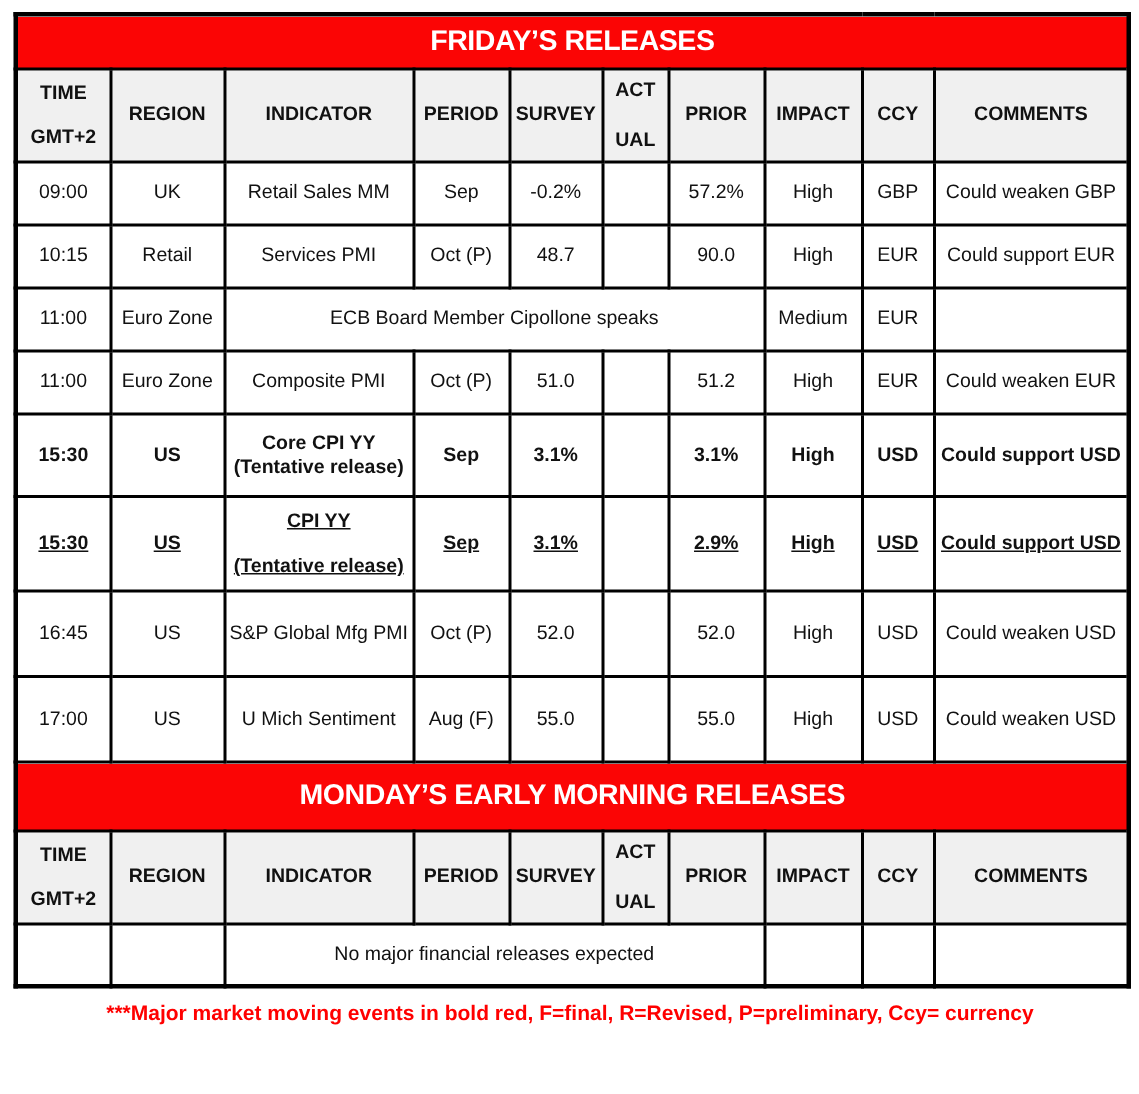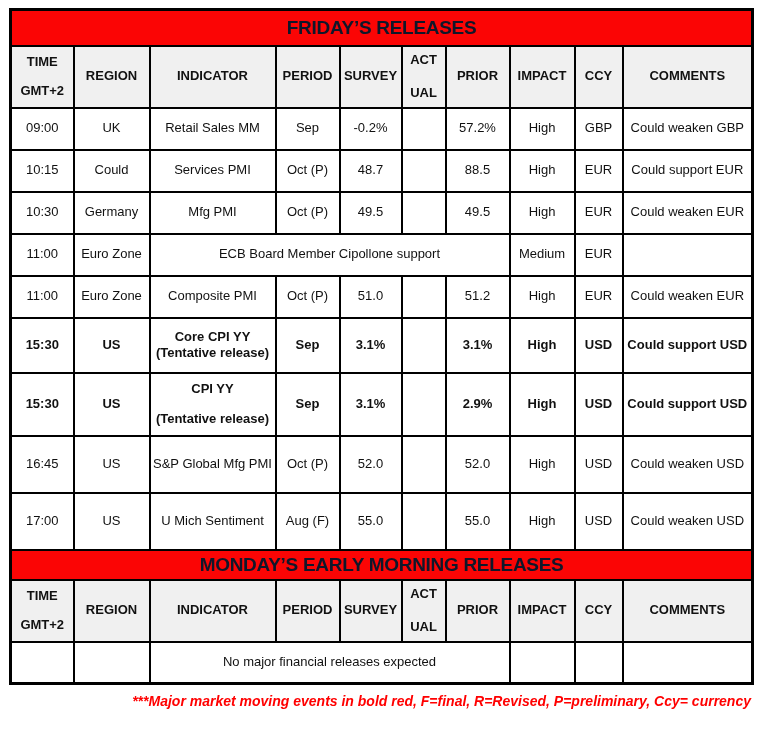--- a/index.html
+++ b/index.html
@@ -18,40 +18,40 @@
   table.releases{
     border-collapse:collapse;table-layout:fixed;width:742px;
     border:3px solid var(--border);
   }
   td,th{
     border:2px solid var(--border);
     padding:1px 2px;text-align:center;vertical-align:middle;
     font-size:13px;line-height:1.25;overflow:hidden;
   }
   tr.banner td{
-    background:var(--banner-red);color:#0f172a;
+    background:var(--banner-red);color:#ffffff;
     font-weight:bold;font-size:19px;letter-spacing:-0.3px;
     height:36px;
   }
-  tr.banner.monday td{height:30px;}
+  tr.banner.monday td{height:46px;}
   tr.head th{
     background:var(--header-bg);font-weight:bold;font-size:13px;height:62px;
   }
   .two-line{display:flex;flex-direction:column;align-items:center;justify-content:center;gap:13px;}
   .two-line-tight{display:flex;flex-direction:column;align-items:center;justify-content:center;gap:16px;}
   tr.row td{height:42px;background:#ffffff;}
   tr.row.h55 td{height:55px;}
-  tr.row.h63 td{height:63px;}
+  tr.row.h63 td{height:63px;text-decoration:underline;}
   tr.row.h39 td{height:57px;}
   tr.bold-row td{font-weight:bold;}
   .ind2{display:block;text-align:center;}
   .spread .ind2{margin-top:14px;}
   .footnote{
-    width:742px;margin-top:8px;text-align:right;
-    color:var(--footnote-red);font-weight:bold;font-style:italic;font-size:14px;
+    width:742px;margin-top:8px;text-align:center;
+    color:var(--footnote-red);font-weight:bold;font-size:14px;
   }
 </style>
 </head>
 <body>
 
 <div class="page">
   <table class="releases">
     <colgroup>
       <col style="width:63px">
         <col style="width:76px">
@@ -101,48 +101,36 @@
       <td>-0.2%</td>
       <td></td>
       <td>57.2%</td>
       <td>High</td>
       <td>GBP</td>
       <td>Could weaken GBP</td>
     </tr>
 
     <tr class="row">
       <td>10:15</td>
-      <td>Could</td>
+      <td>Retail</td>
       <td>Services PMI</td>
       <td>Oct (P)</td>
       <td>48.7</td>
       <td></td>
-      <td>88.5</td>
+      <td>90.0</td>
       <td>High</td>
       <td>EUR</td>
       <td>Could support EUR</td>
     </tr>
 
-    <tr class="row">
-      <td>10:30</td>
-      <td>Germany</td>
-      <td>Mfg PMI</td>
-      <td>Oct (P)</td>
-      <td>49.5</td>
-      <td></td>
-      <td>49.5</td>
-      <td>High</td>
-      <td>EUR</td>
-      <td>Could weaken EUR</td>
-    </tr>
 
     <tr class="row">
       <td>11:00</td>
       <td>Euro Zone</td>
-      <td colspan="5">ECB Board Member Cipollone support</td>
+      <td colspan="5">ECB Board Member Cipollone speaks</td>
       <td>Medium</td>
       <td>EUR</td>
       <td></td>
     </tr>
 
     <tr class="row">
       <td>11:00</td>
       <td>Euro Zone</td>
       <td>Composite PMI</td>
       <td>Oct (P)</td>

